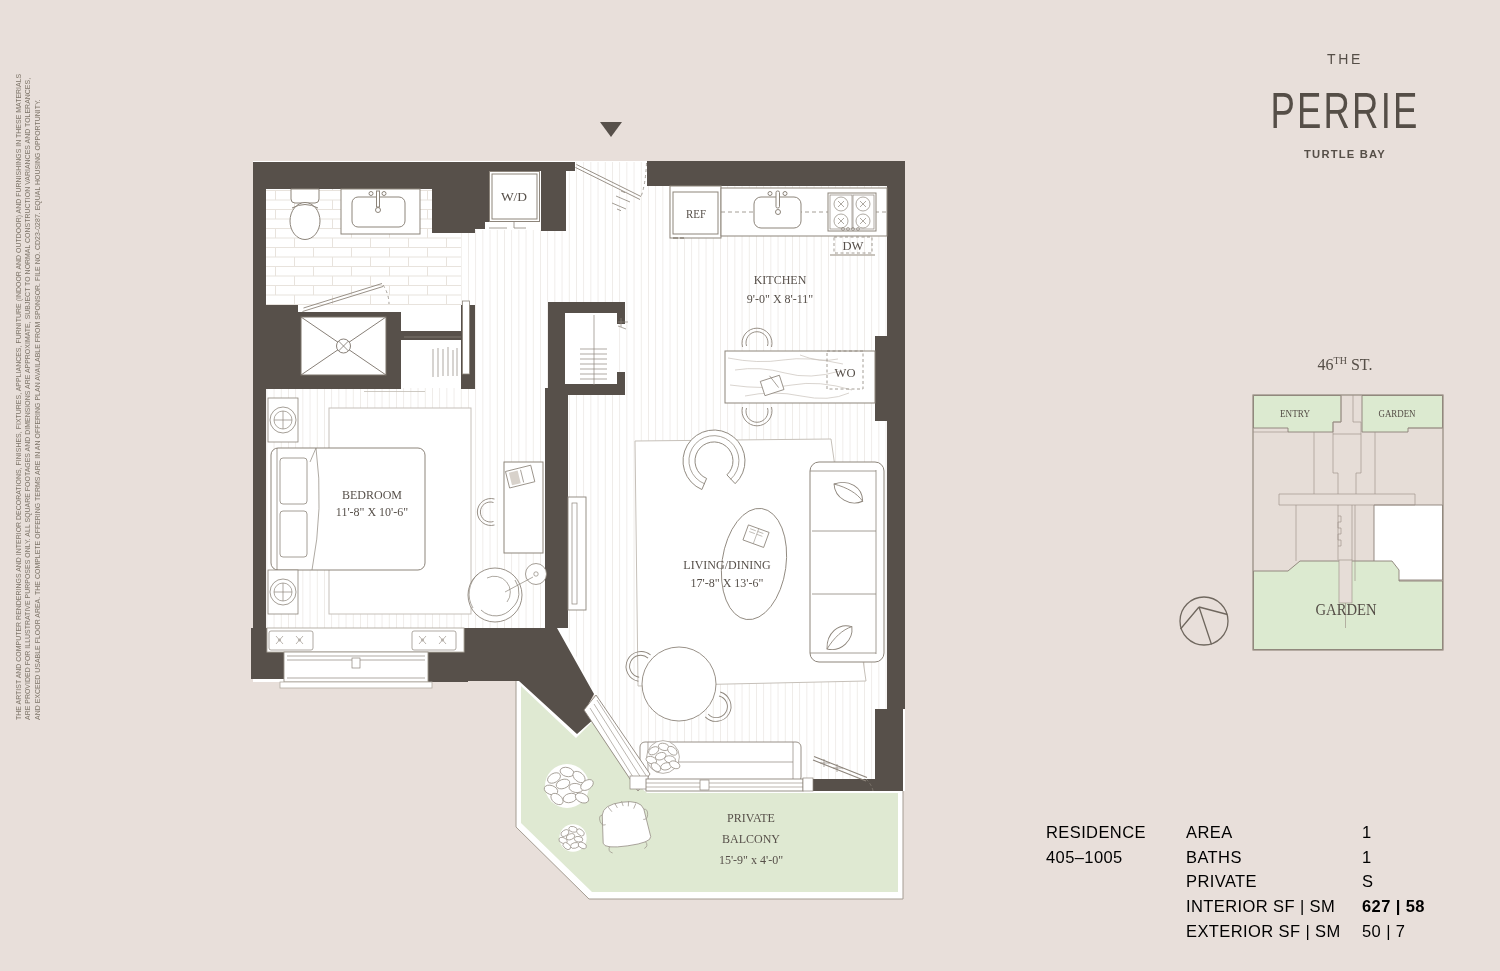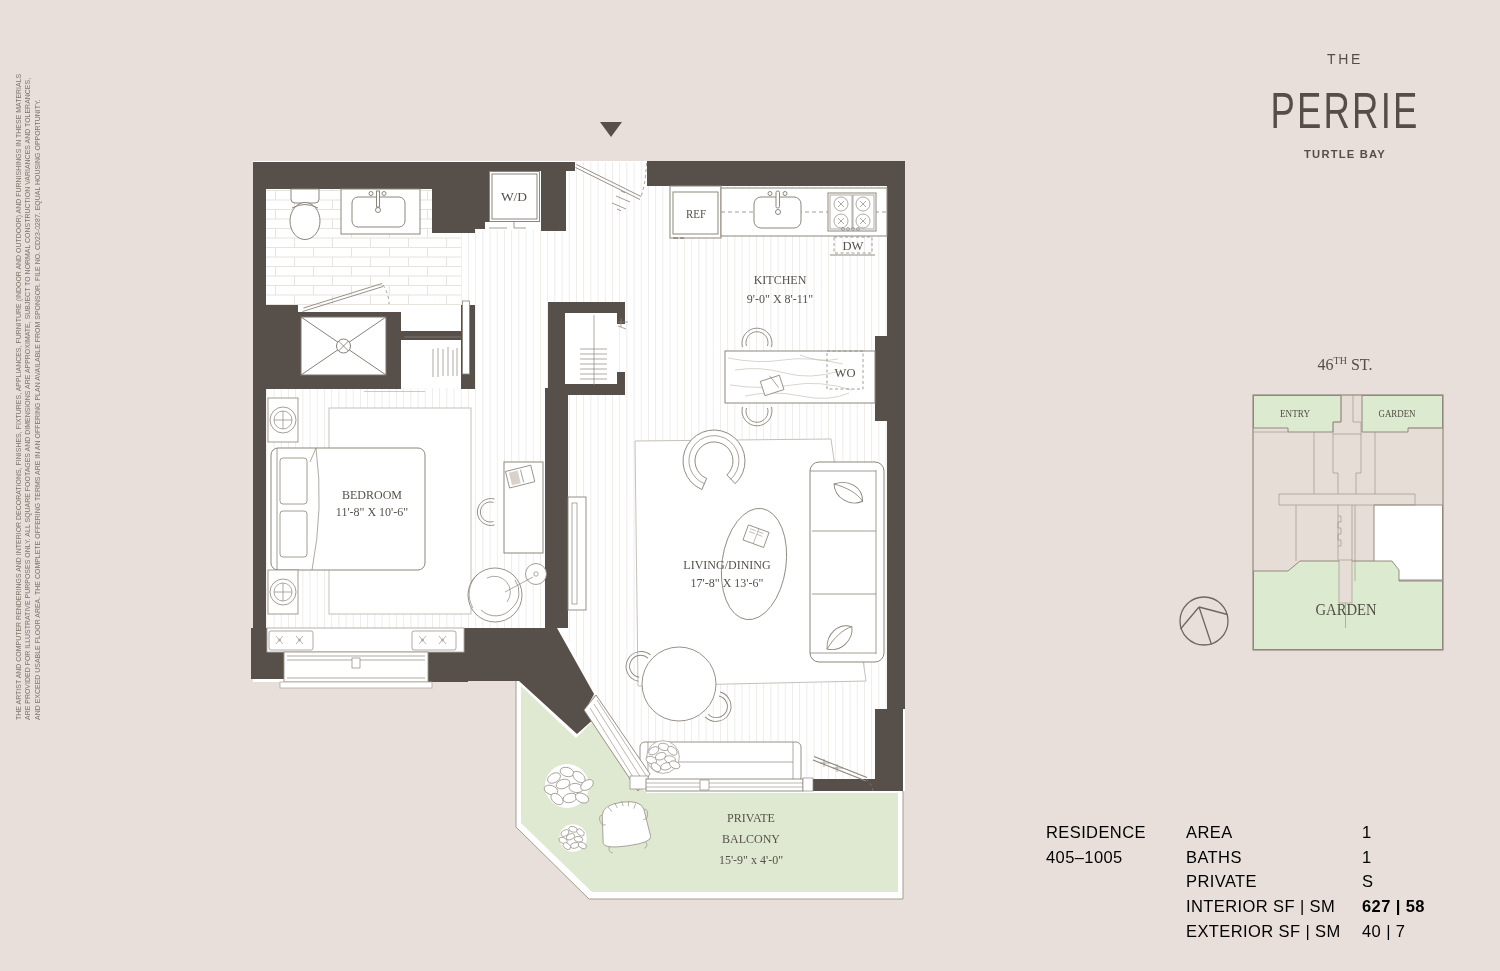--- a/index.html
+++ b/index.html
@@ -34,21 +34,21 @@
 <div class="trow" style="left:1046px;top:822px;text-align:center;">405–1005</div>
 <div class="trow" style="left:1186px;top:797px;">AREA</div>
 <div class="trow" style="left:1186px;top:822px;text-align:center;">BATHS</div>
 <div class="trow" style="left:1186px;top:846px;">PRIVATE</div>
 <div class="trow" style="left:1186px;top:871px;">INTERIOR SF | SM</div>
 <div class="trow" style="left:1186px;top:896px;">EXTERIOR SF | SM</div>
 <div class="trow" style="left:1362px;top:797px;">1</div>
 <div class="trow" style="left:1362px;top:822px;">1</div>
 <div class="trow" style="left:1362px;top:846px;">S</div>
 <div class="trow" style="left:1362px;top:871px;font-weight:bold;">627 | 58</div>
-<div class="trow" style="left:1362px;top:896px;">40 | 7</div>
+<div class="trow" style="left:1362px;top:896px;">50 | 7</div>
 
 <svg class="abs" style="left:240px;top:110px;" width="680" height="800" viewBox="240 110 680 800">
 <defs>
 <pattern id="plank" width="7.2" height="10" patternUnits="userSpaceOnUse">
   <rect width="7.2" height="10" fill="#ffffff"></rect>
   <rect x="0" y="0" width="0.85" height="10" fill="#edeae7"></rect>
 </pattern>
 <pattern id="brick" width="38" height="19" patternUnits="userSpaceOnUse">
   <rect width="38" height="19" fill="#ffffff"></rect>
   <path d="M0 0.5H38 M0 10H38 M9.5 0.5V10 M28.5 10V19" stroke="#e8e3dd" stroke-width="1" fill="none"></path>

